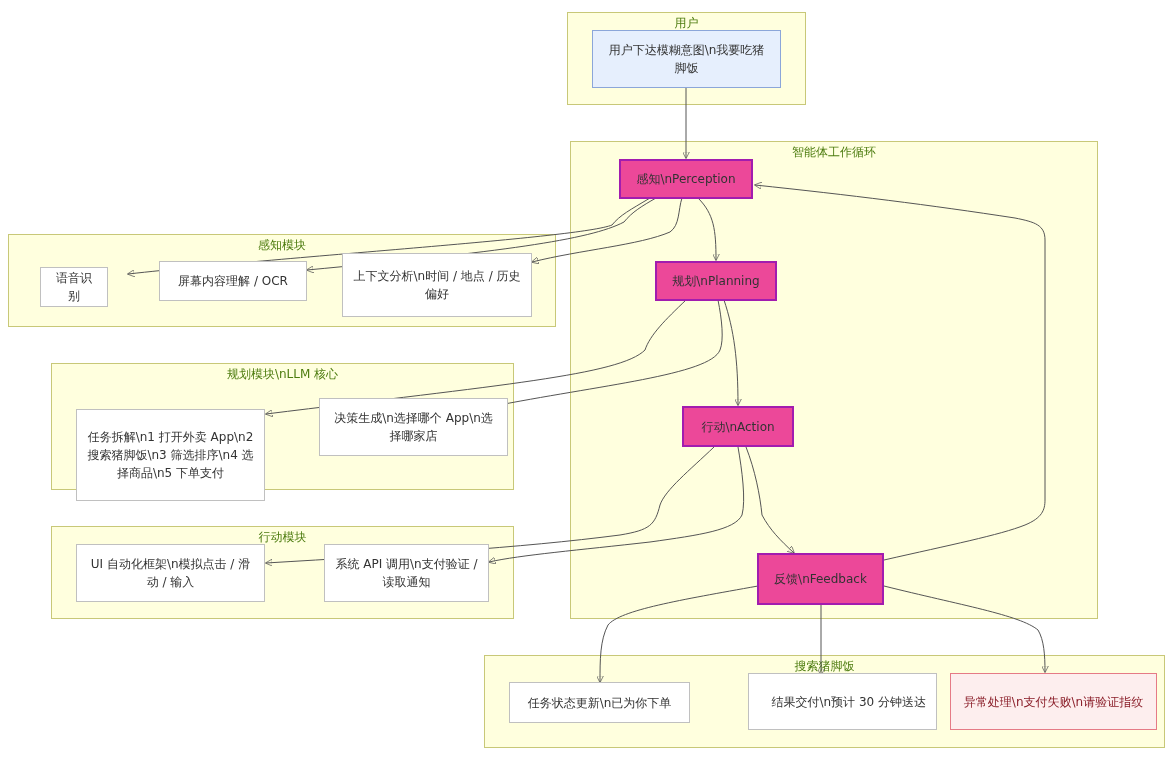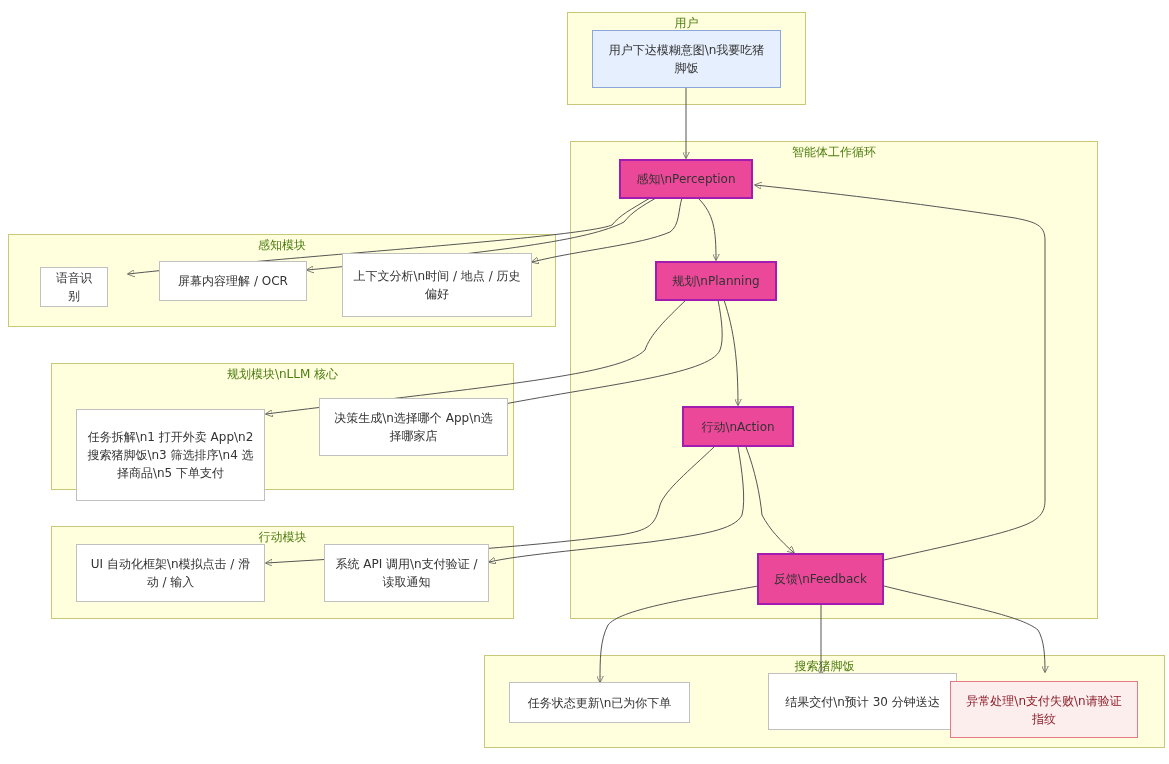--- a/index.html
+++ b/index.html
@@ -98,18 +98,18 @@
 <div class="node white" style="left:76px;top:544px;width:189px;height:58px;">
   <span>UI 自动化框架\n模拟点击 / 滑动 / 输入</span>
 </div>
 <div class="node white" style="left:300px;top:544px;width:165px;height:58px;margin-left:24px;">
   <span>系统 API 调用\n支付验证 / 读取通知</span>
 </div>
 
 <div class="node white" style="left:509px;top:682px;width:181px;height:41px;">
   <span>任务状态更新\n已为你下单</span>
 </div>
-<div class="node white" style="left:768px;top:673px;width:189px;height:57px;">
+<div class="node white" style="left:748px;top:673px;width:189px;height:57px;justify-content:flex-end;">
   <span>结果交付\n预计 30 分钟送达</span>
 </div>
-<div class="node error" style="left:950px;top:673px;width:188px;height:57px;margin-top:8px;">
+<div class="node error" style="left:950px;top:673px;width:207px;height:57px;">
   <span>异常处理\n支付失败\n请验证指纹</span>
 </div>
 
 </body></html>

